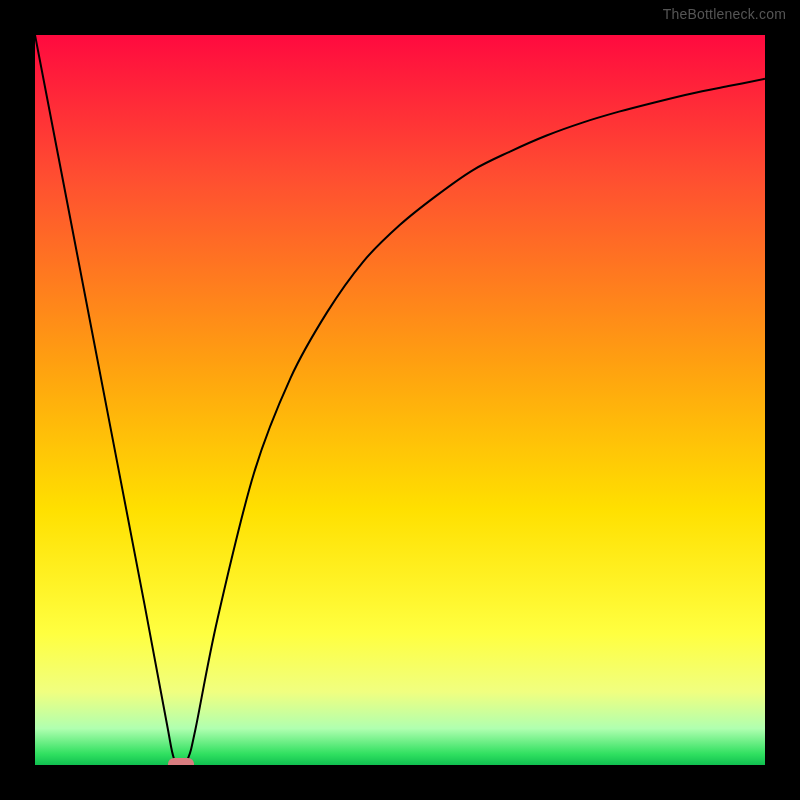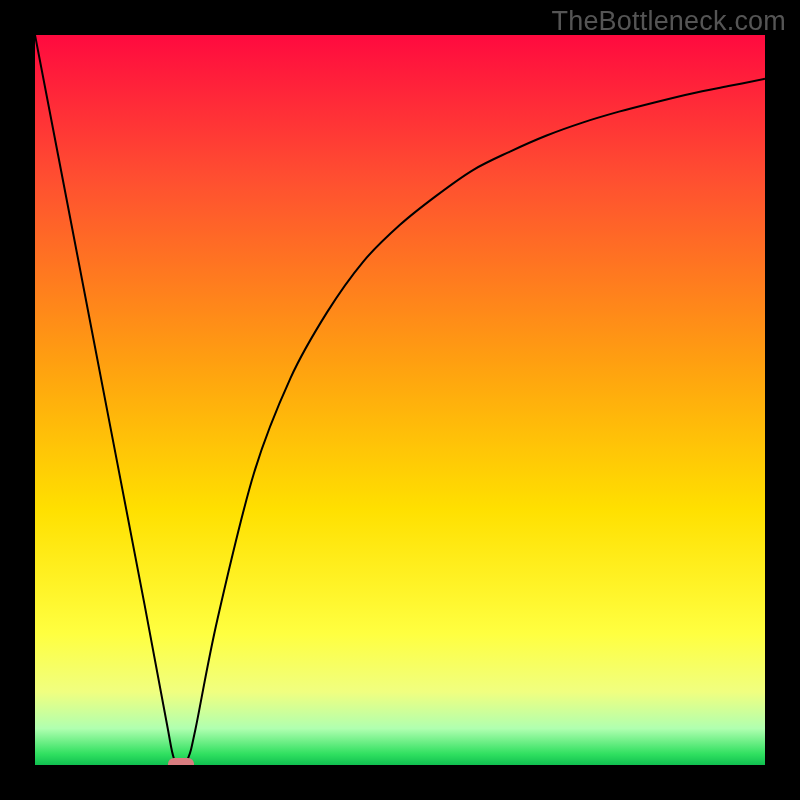--- a/index.html
+++ b/index.html
@@ -15,21 +15,21 @@
     position: relative;
     width: 800px;
     height: 800px;
     background: #000;
   }
   .watermark {
     position: absolute;
     top: 6px;
     right: 14px;
     color: #555;
-    font-size: 27px;
+    font-size: 14px;
     letter-spacing: 0.2px;
     font-weight: 500;
   }
   .plot {
     position: absolute;
     left: 35px;
     top: 35px;
     width: 730px;
     height: 730px;
     overflow: hidden;

